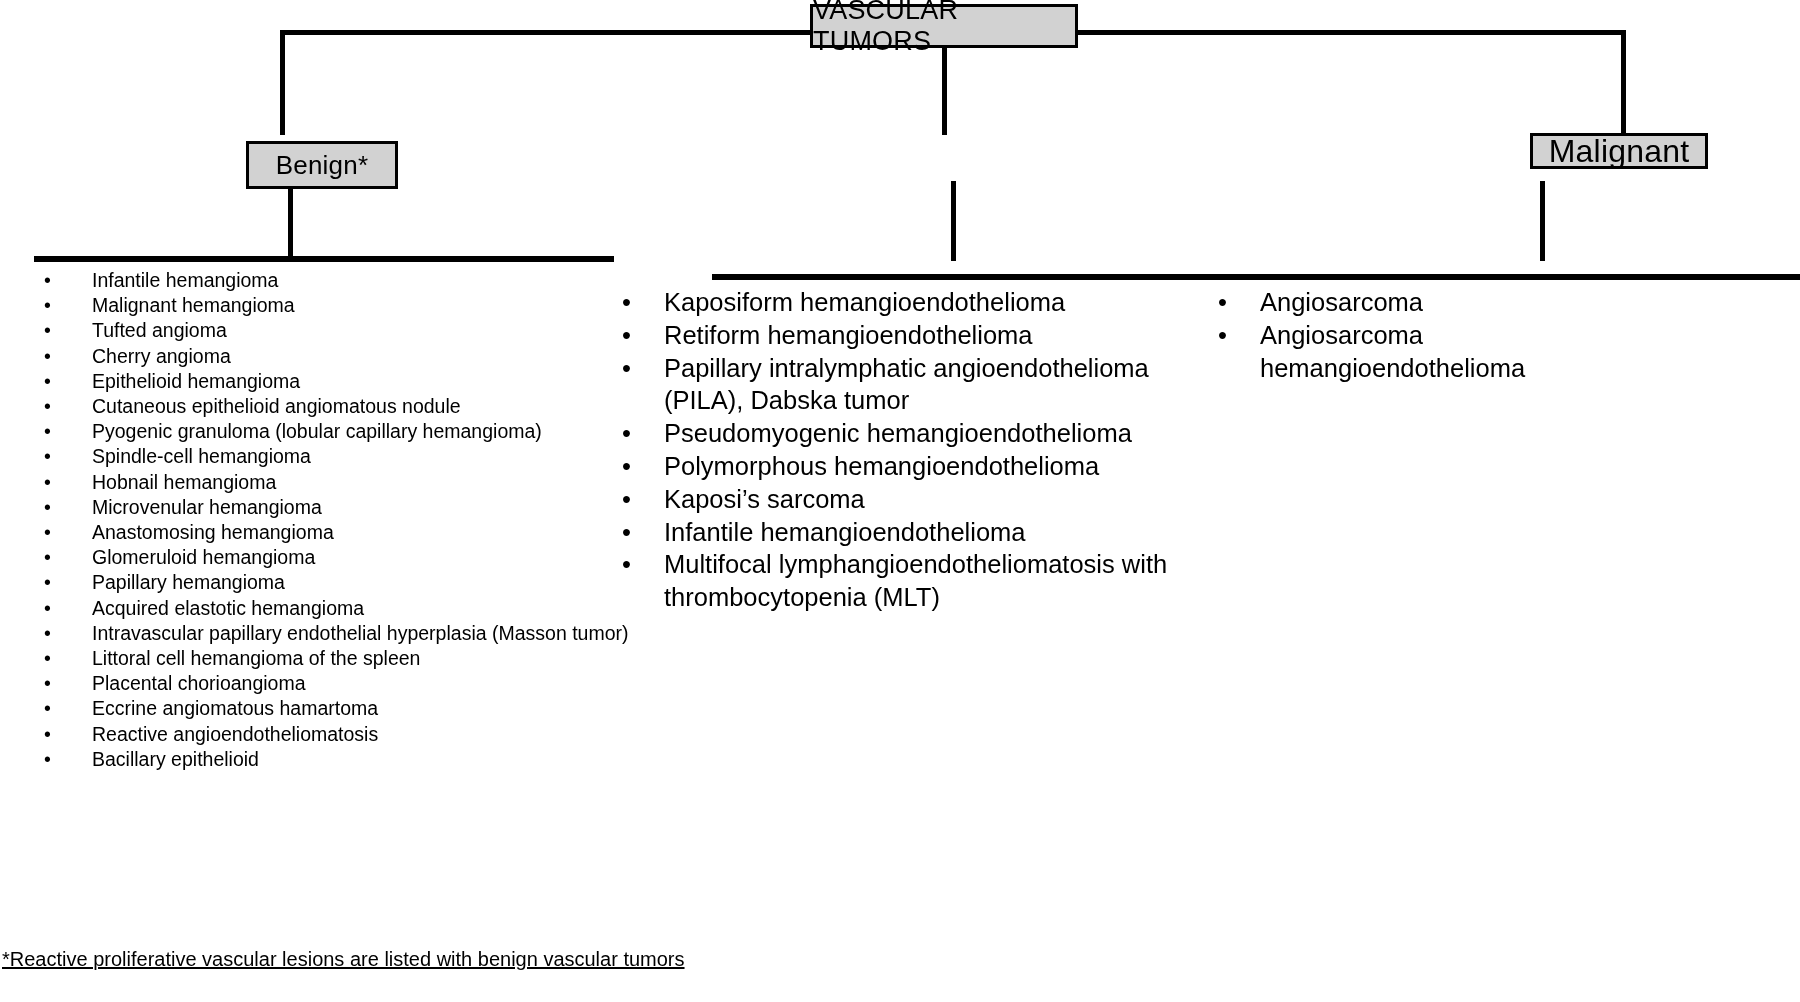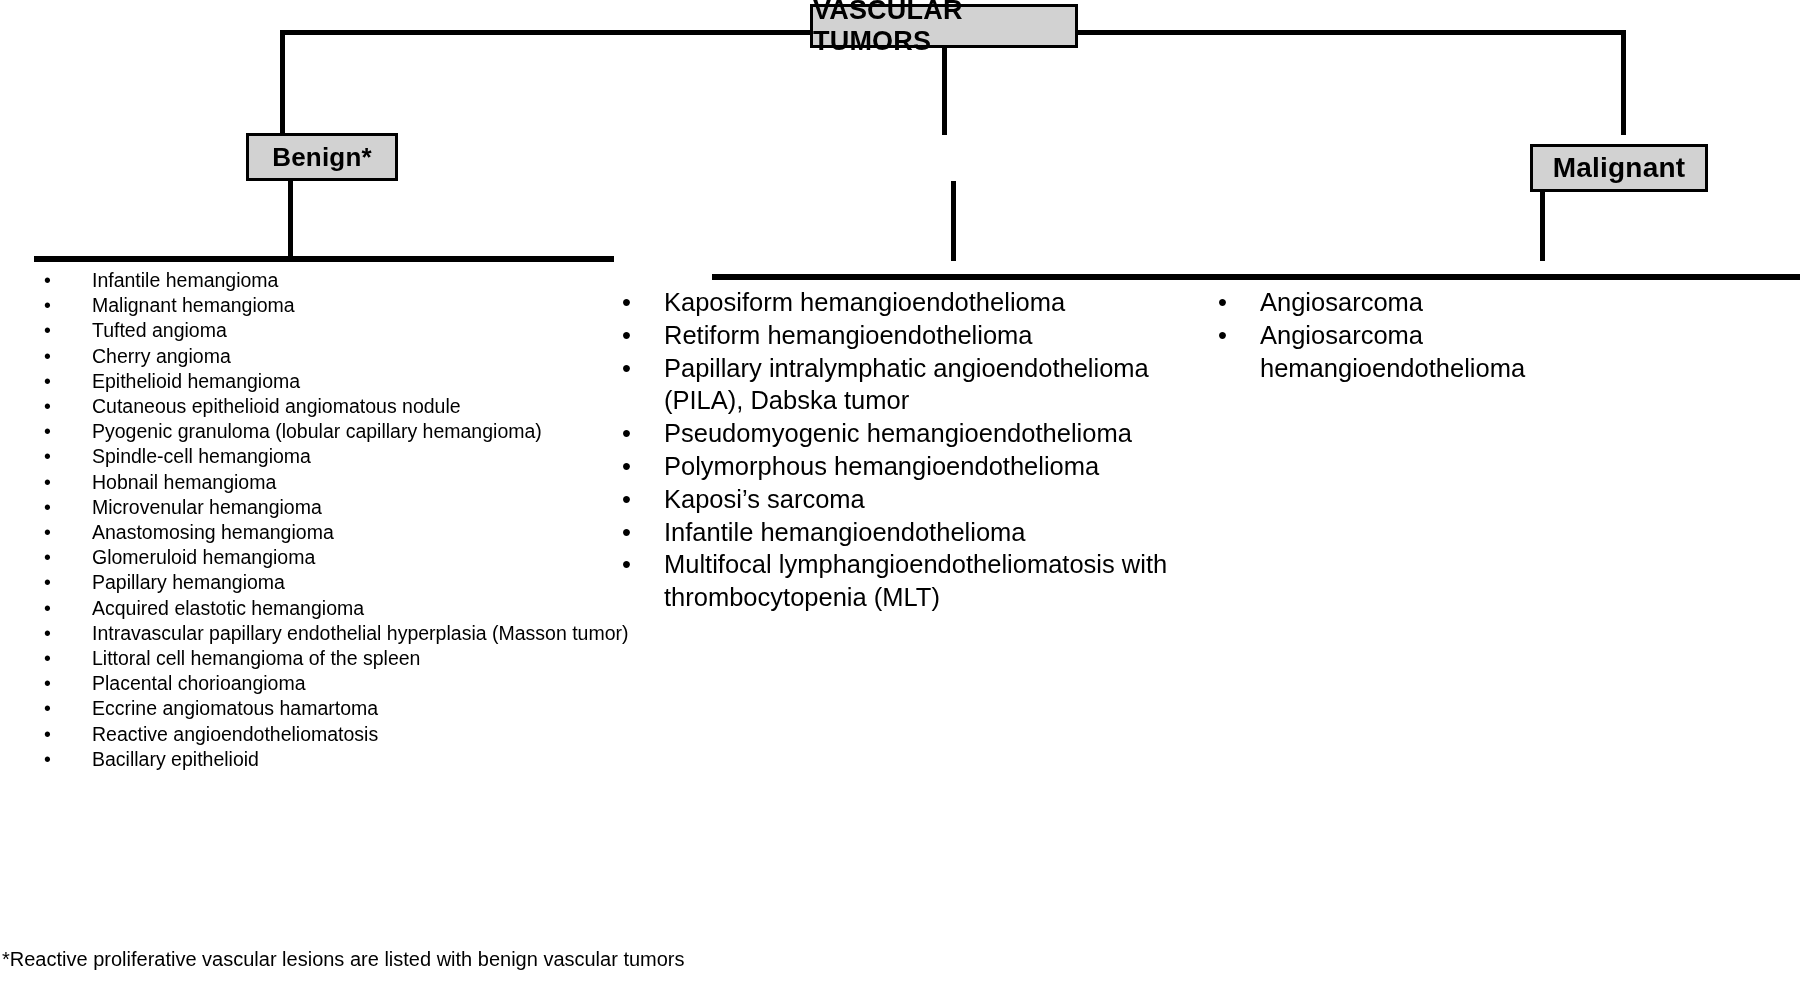--- a/index.html
+++ b/index.html
@@ -39,55 +39,55 @@
 
   
   .node-box {
     position: absolute;
     background: #d2d2d2;
     border: 3px solid #000000;
     box-sizing: border-box;
     display: flex;
     align-items: center;
     justify-content: center;
-    font-weight: bold;
+    font-weight: normal;
     color: #000000;
     letter-spacing: 0.2px;
   }
   #title-box {
     left: 810px;
     top: 4px;
     width: 268px;
     height: 44px;
     font-size: 27px;
     z-index: 5;
   }
   #box-benign {
     left: 246px;
-    top: 133px;
+    top: 141px;
     width: 152px;
     height: 48px;
     font-size: 26px;
     z-index: 5;
     align-items: center;
   }
   #box-borderline {
     left: 877px;
     top: 133px;
     width: 180px;
     height: 48px;
     font-size: 26px;
     z-index: 5;
   }
   #box-malignant {
     left: 1530px;
-    top: 144px;
+    top: 133px;
     width: 178px;
-    height: 48px;
-    font-size: 28px;
+    height: 36px;
+    font-size: 32px;
     z-index: 5;
   }
 
   
   .col {
     position: absolute;
   }
   .bullet-row {
     display: flex;
     align-items: flex-start;
@@ -132,20 +132,21 @@
   #col-malignant .bullet-mark { width: 42px; }
 
   
   #footnote {
     position: absolute;
     left: 2px;
     top: 948px;
     font-size: 20px;
     color: #000000;
     white-space: nowrap;
+    text-decoration: underline;
   }
 </style>
 </head>
 <body>
 
 <div id="canvas">
 
   <div class="line-h" style="left:280px; top:30px; width:1346px;"></div>
   <div class="line-v" style="left:280px; top:30px; height:105px;"></div>
   <div class="line-v" style="left:942px; top:46px; height:89px;"></div>

